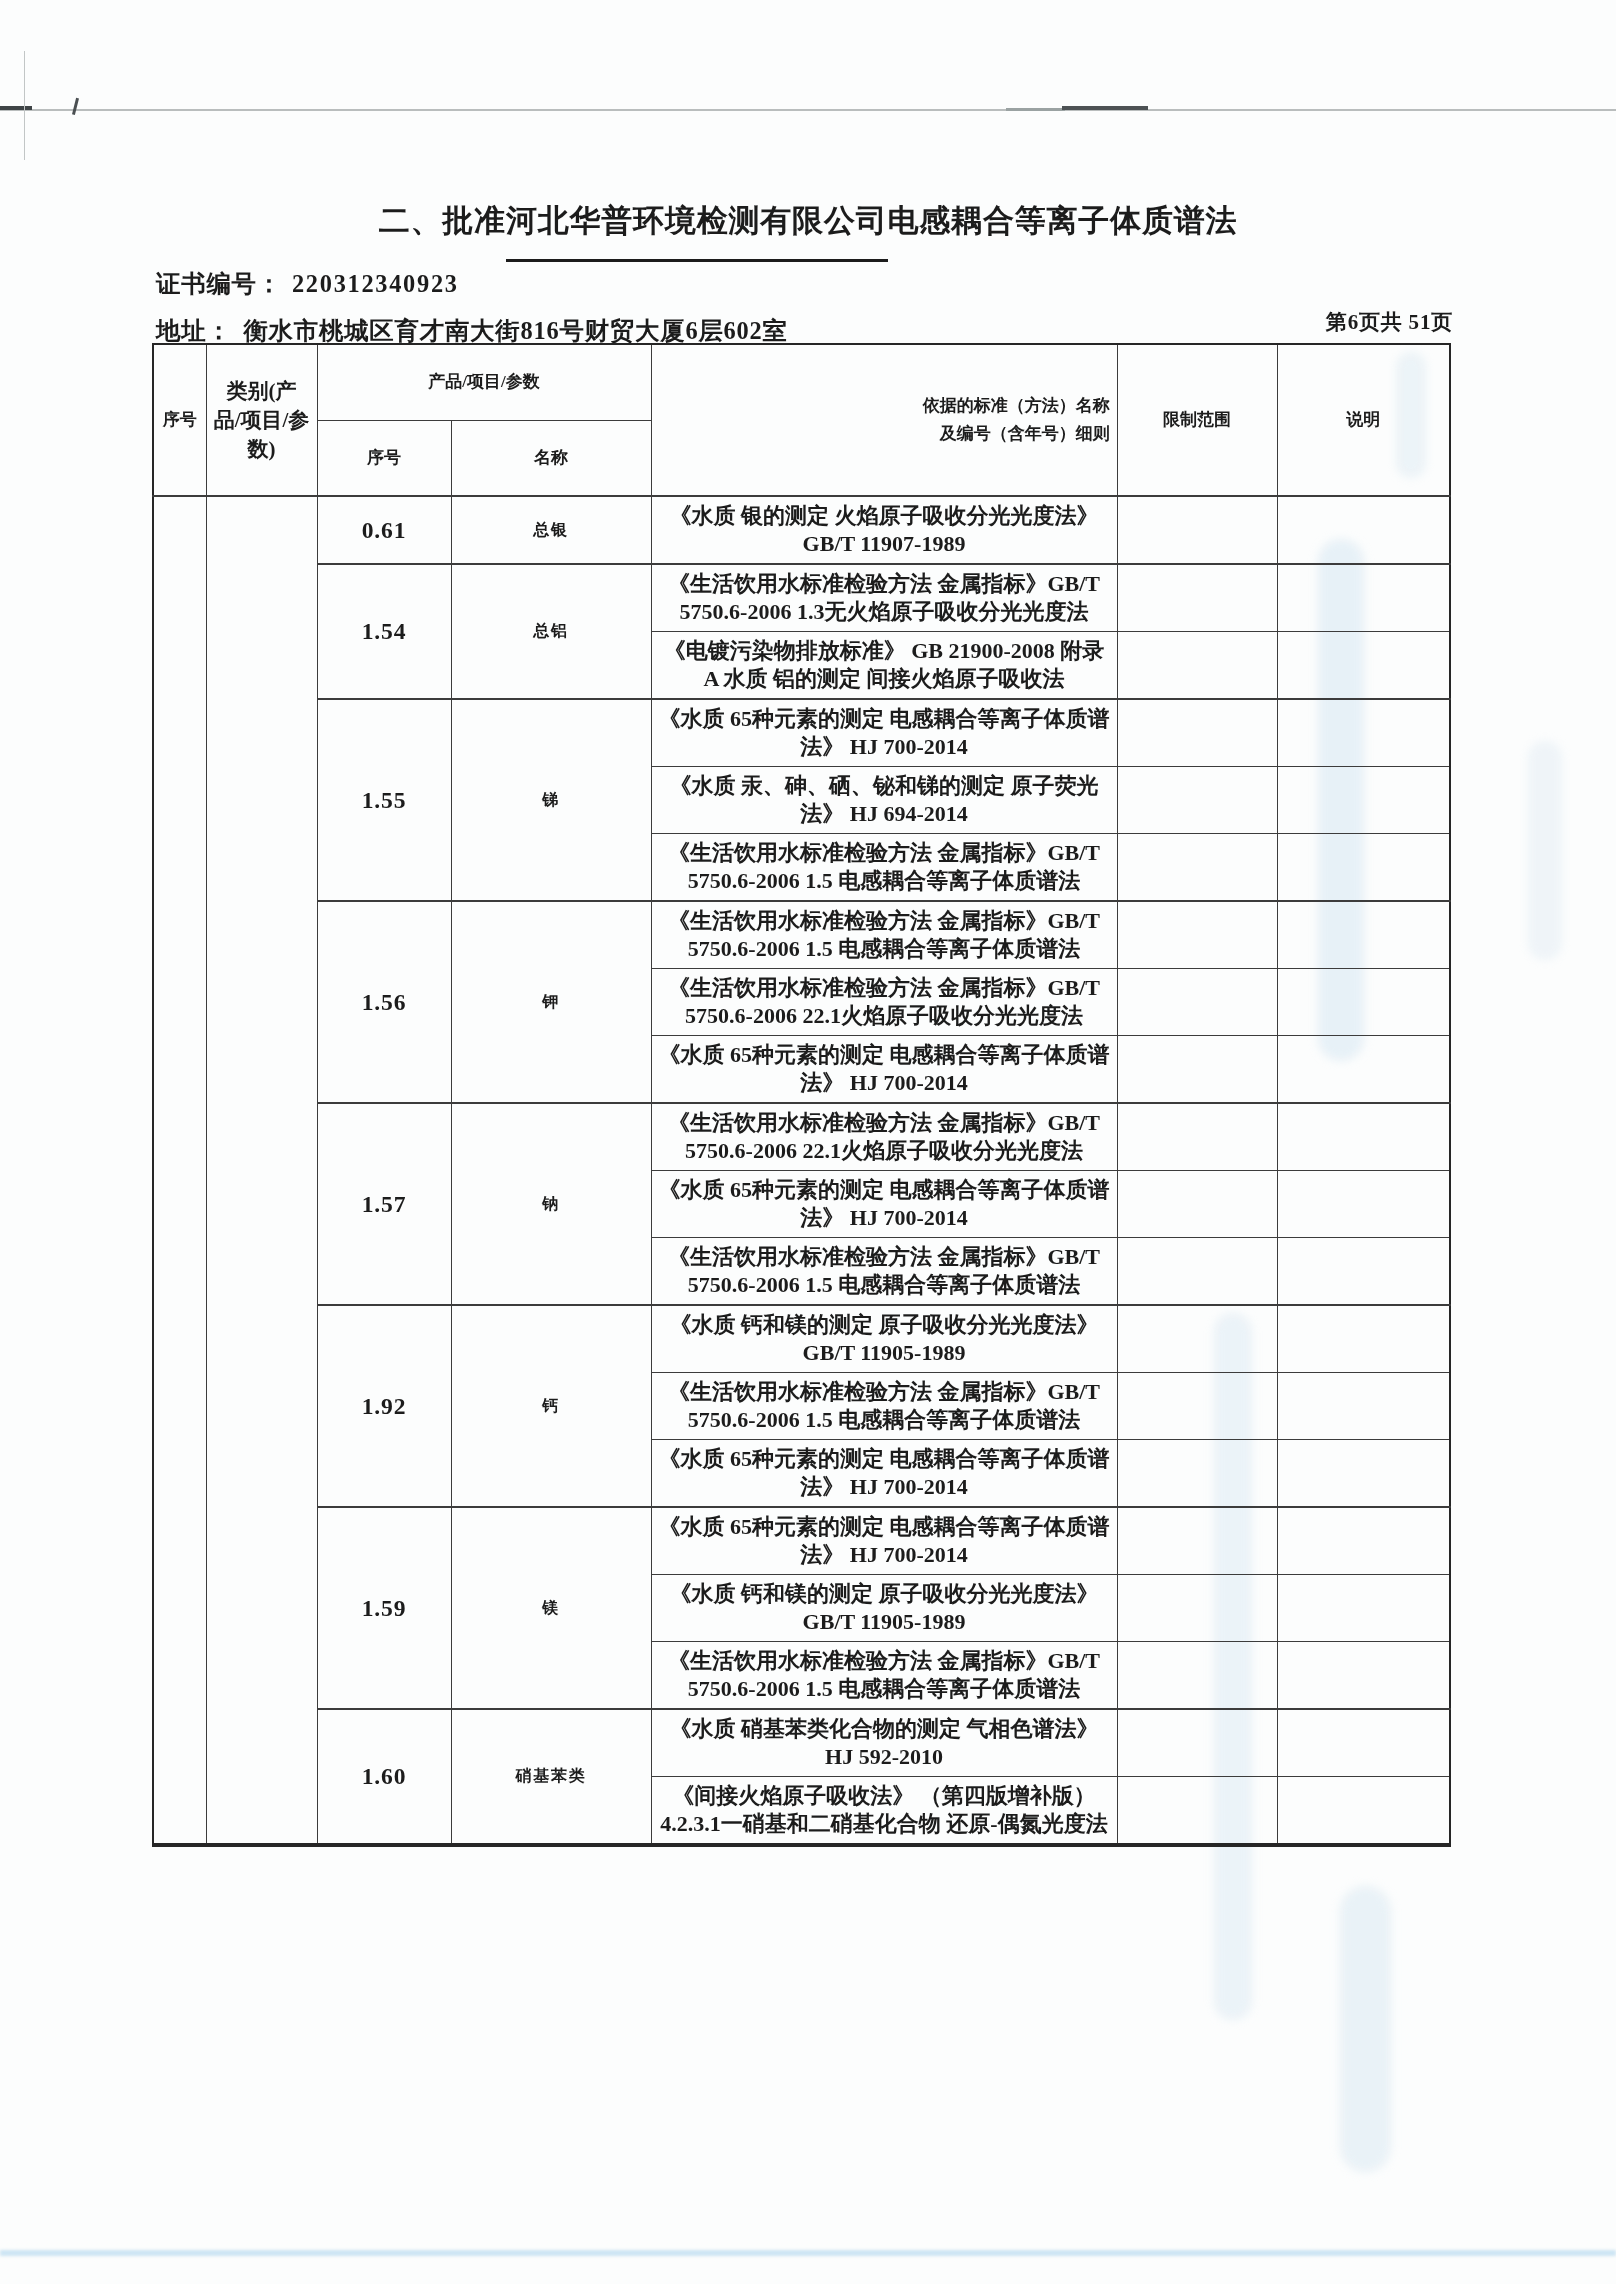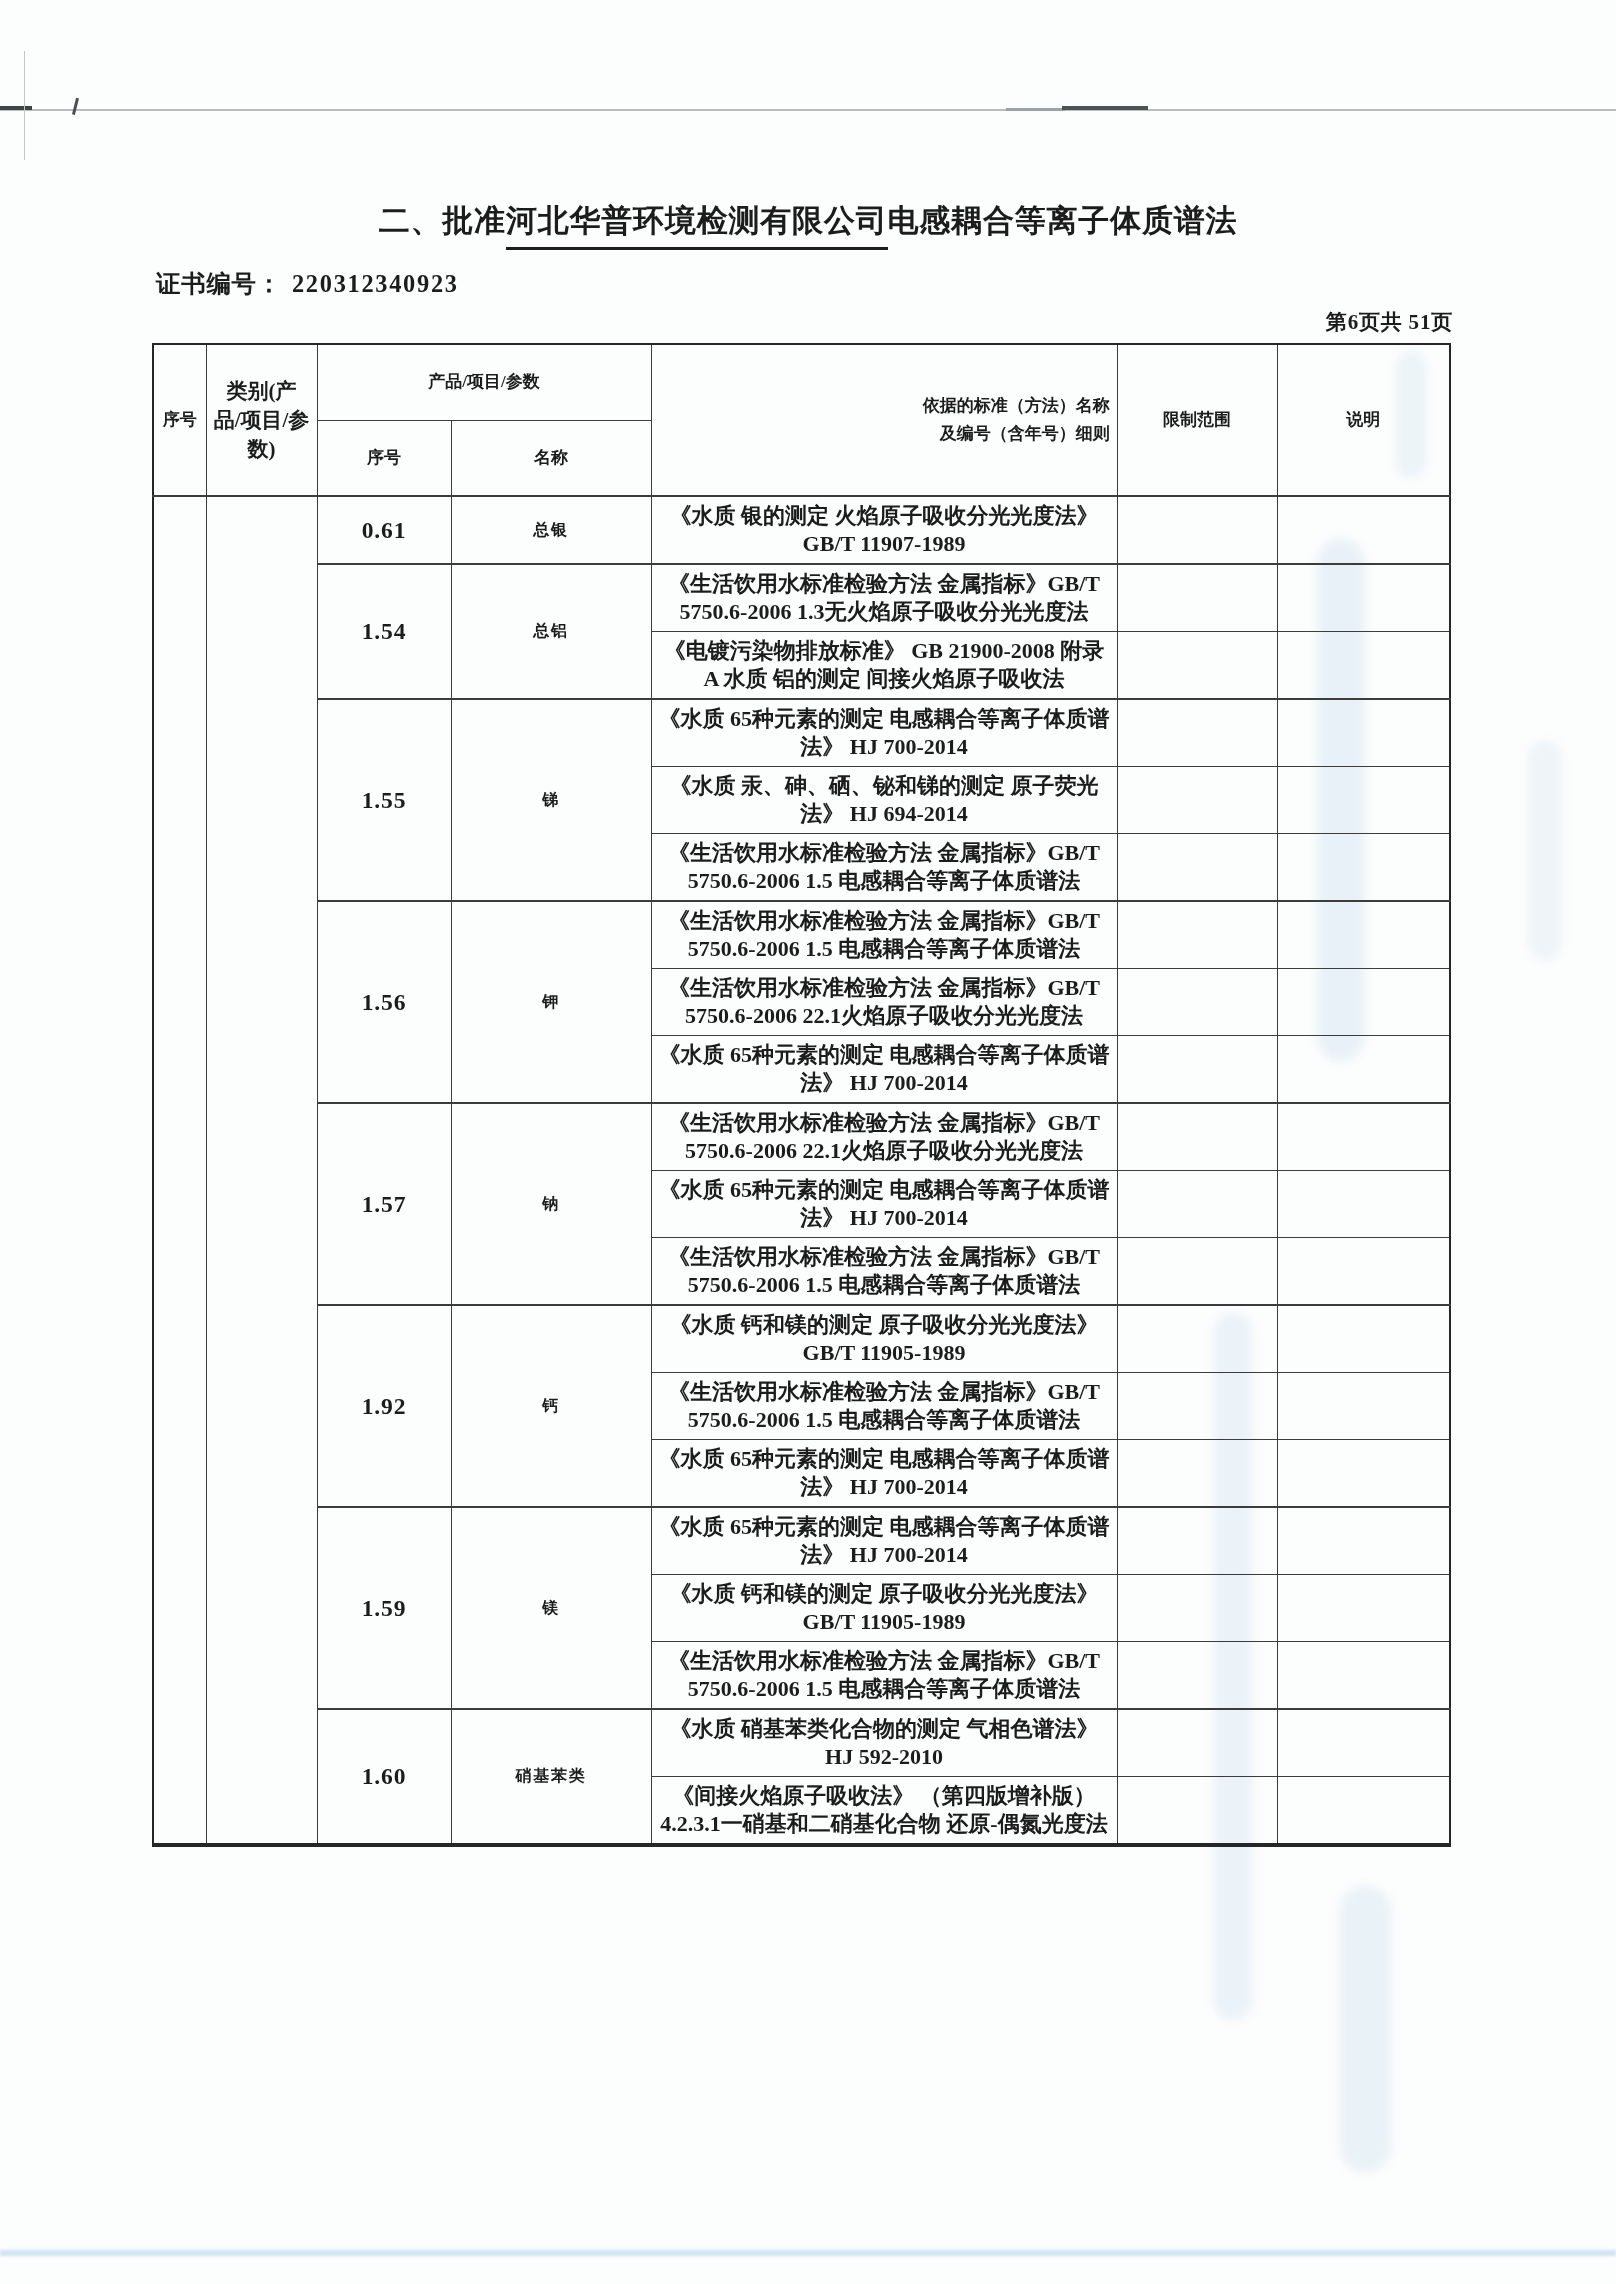--- a/index.html
+++ b/index.html
@@ -25,21 +25,21 @@
   .sm3{left:1340px;top:1886px;width:51px;height:286px;background:rgba(207,226,239,.42);}
   .sm4{left:1396px;top:352px;width:30px;height:126px;background:rgba(207,226,239,.35);}
   .sm5{left:1528px;top:741px;width:34px;height:219px;background:rgba(207,226,239,.30);}
   .scan-bottom{position:absolute;left:0;top:2250px;width:100%;height:5.9px;background:rgba(160,205,233,.5);filter:blur(1.7px);}
   
   .title{
     position:absolute;left:0;top:200px;width:100%;
     text-align:center;font-size:31px;font-weight:700;letter-spacing:0.8px;
     white-space:nowrap;
   }
-  .title .u{border-bottom:3.4px solid #1c1c1c;padding-bottom:9px;}
+  .title .u{border-bottom:3.4px solid #1c1c1c;padding-bottom:21px;}
   .cert-line{position:absolute;left:156px;top:268px;font-size:24.4px;font-weight:700;letter-spacing:0.8px;}
   .cert-line .num{margin-left:10px;letter-spacing:1.7px;}
   .addr-line{position:absolute;left:156px;top:315px;font-size:24.4px;font-weight:700;letter-spacing:0.8px;}
   .addr-line .val{margin-left:11.8px;}
   .page-indicator{position:absolute;right:163px;top:308px;font-size:21px;font-weight:700;letter-spacing:0.8px;}
   
   table.cap{
     position:absolute;left:152px;top:343px;width:1296px;
     border-collapse:collapse;table-layout:fixed;
     border:2.5px solid #262626;border-bottom-width:4.2px;
@@ -75,20 +75,21 @@
   <div class="smudge sm2"></div>
   <div class="smudge sm3"></div>
   <div class="smudge sm4"></div>
   <div class="smudge sm5"></div>
   <div class="scan-bottom"></div>
 
   <div class="title"><span>二、批准</span><span class="u">河北华普环境检测有限公司</span><span>电感耦合等离子体质谱法</span></div>
 
   <div class="cert-line"><span>证书编号：</span><span class="num">220312340923</span></div>
 
+  <div class="addr-line"><span>地址：</span><span class="val">衡水市桃城区育才南大街816号财贸大厦6层602室</span></div>
 
   <div class="page-indicator">第6页共 51页</div>
 
   <table class="cap">
     <colgroup>
       <col style="width:53px">
         <col style="width:111px">
         <col style="width:134px">
         <col style="width:200px">
         <col style="width:466px">

